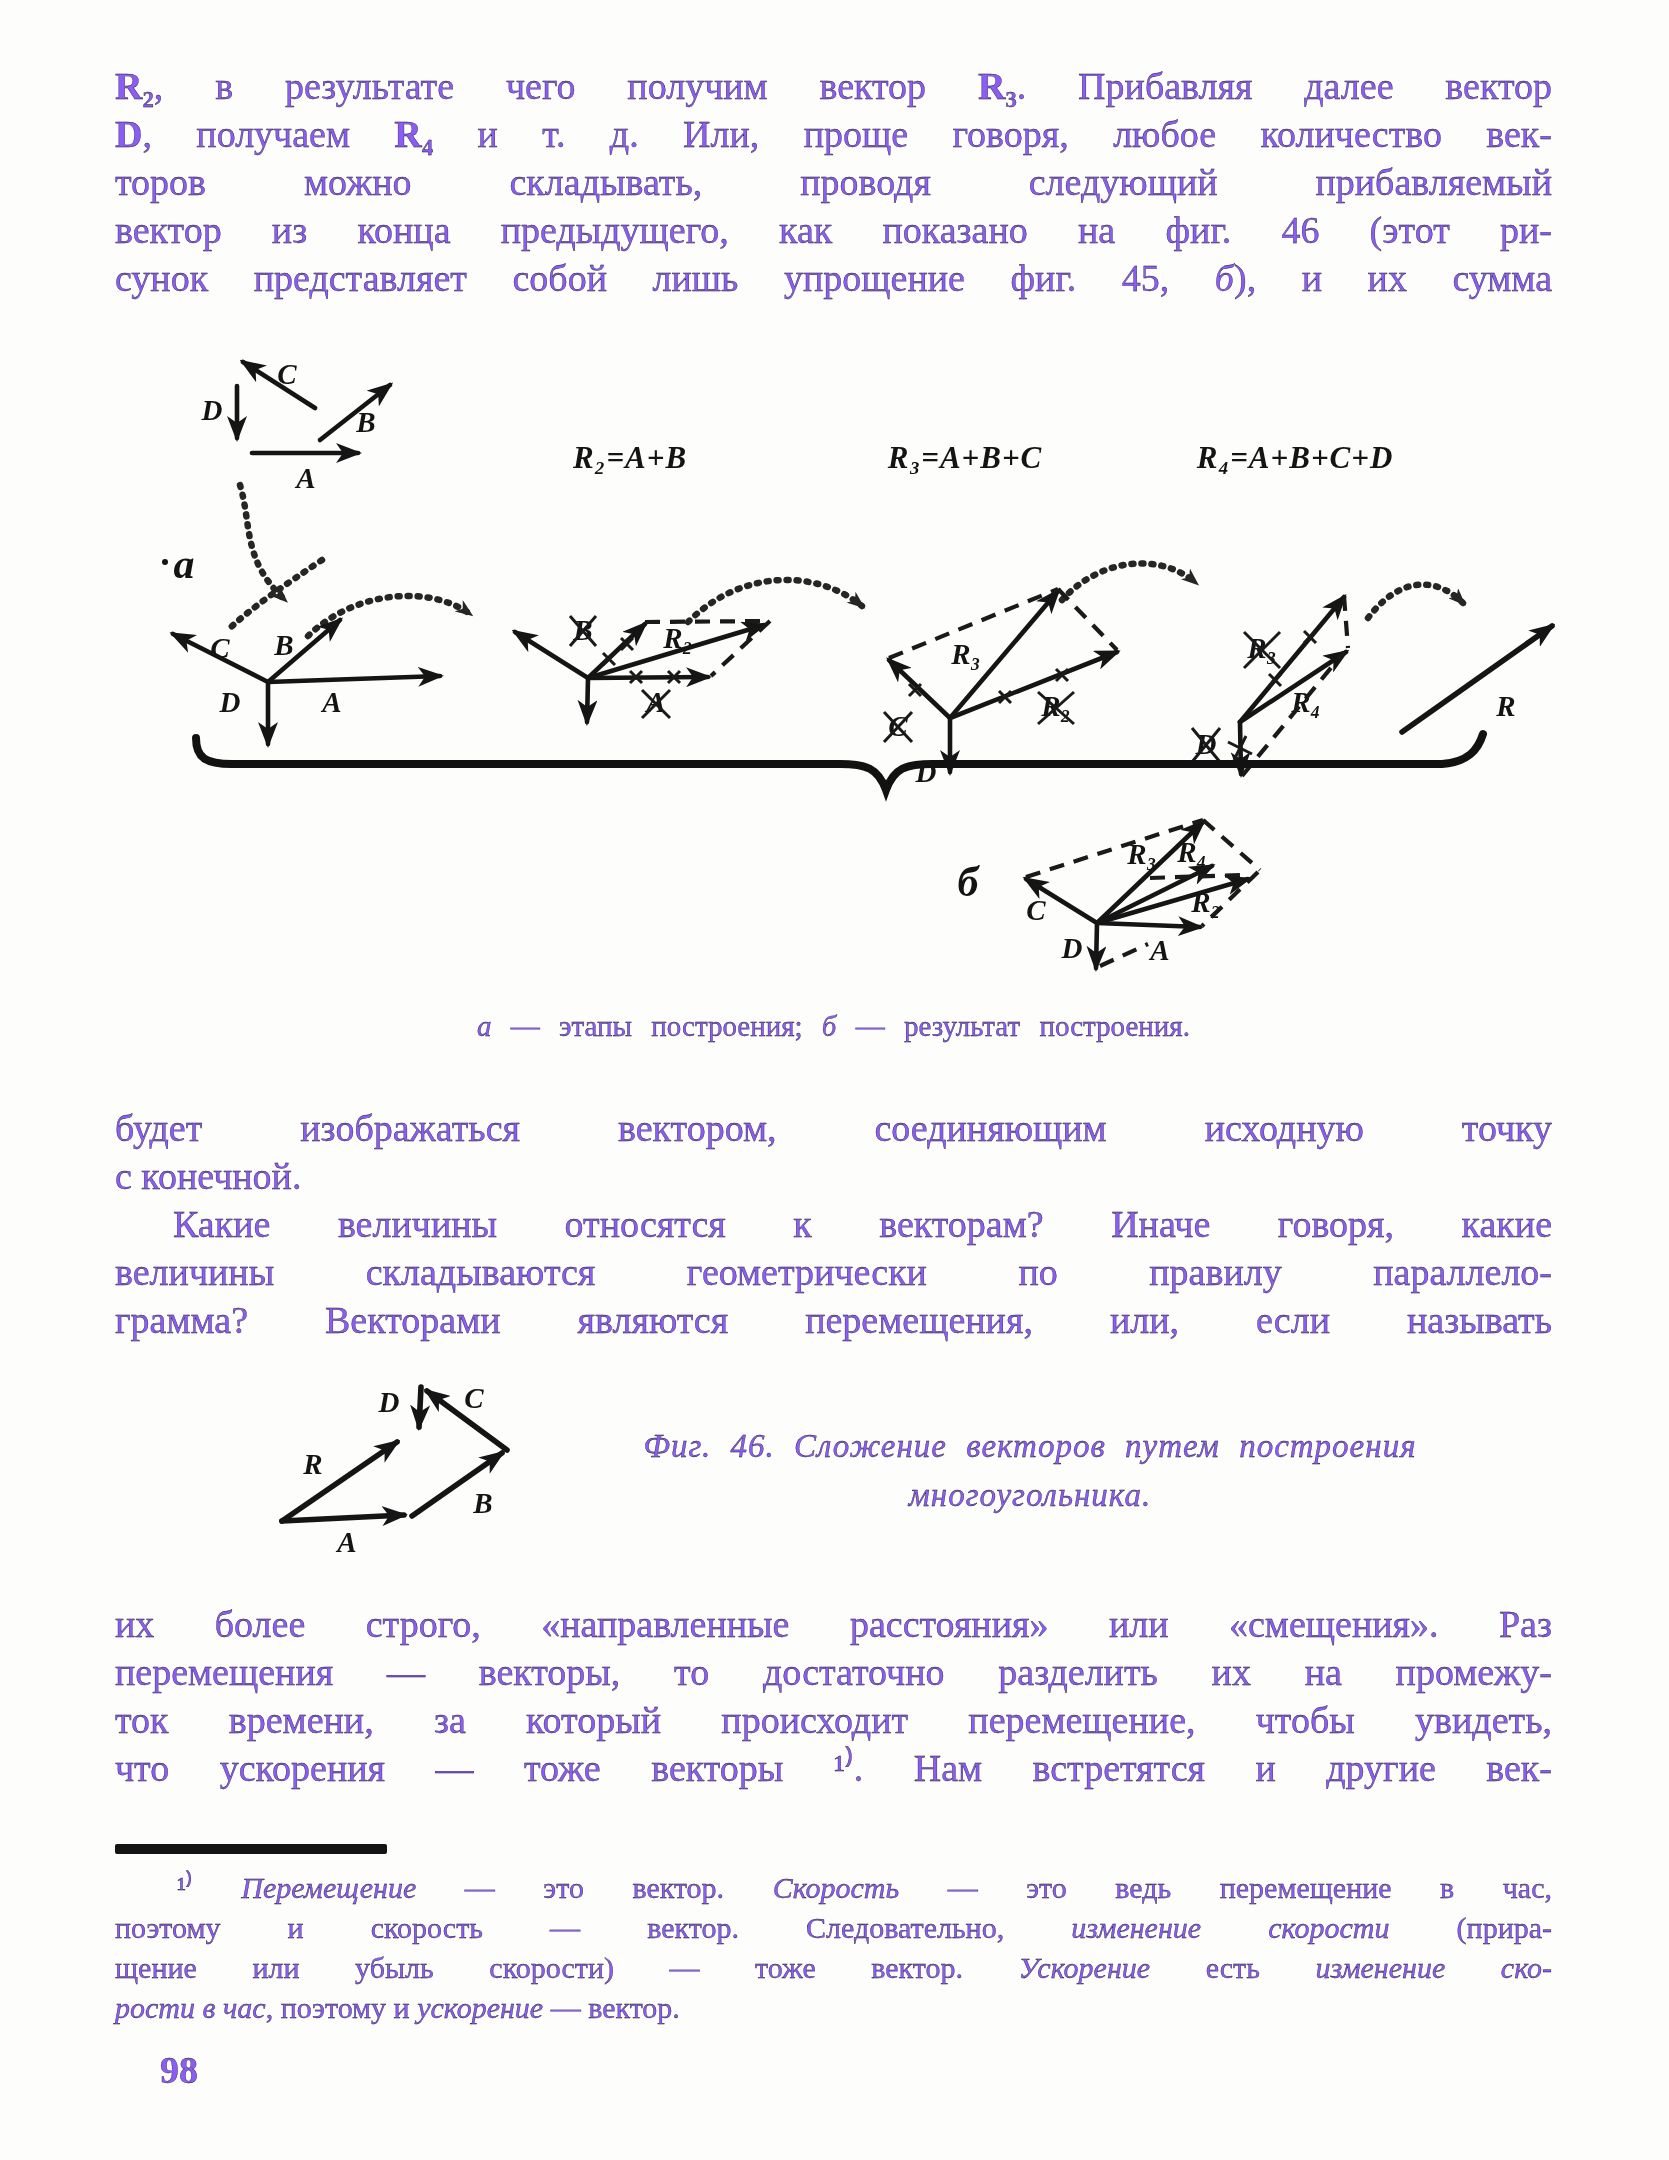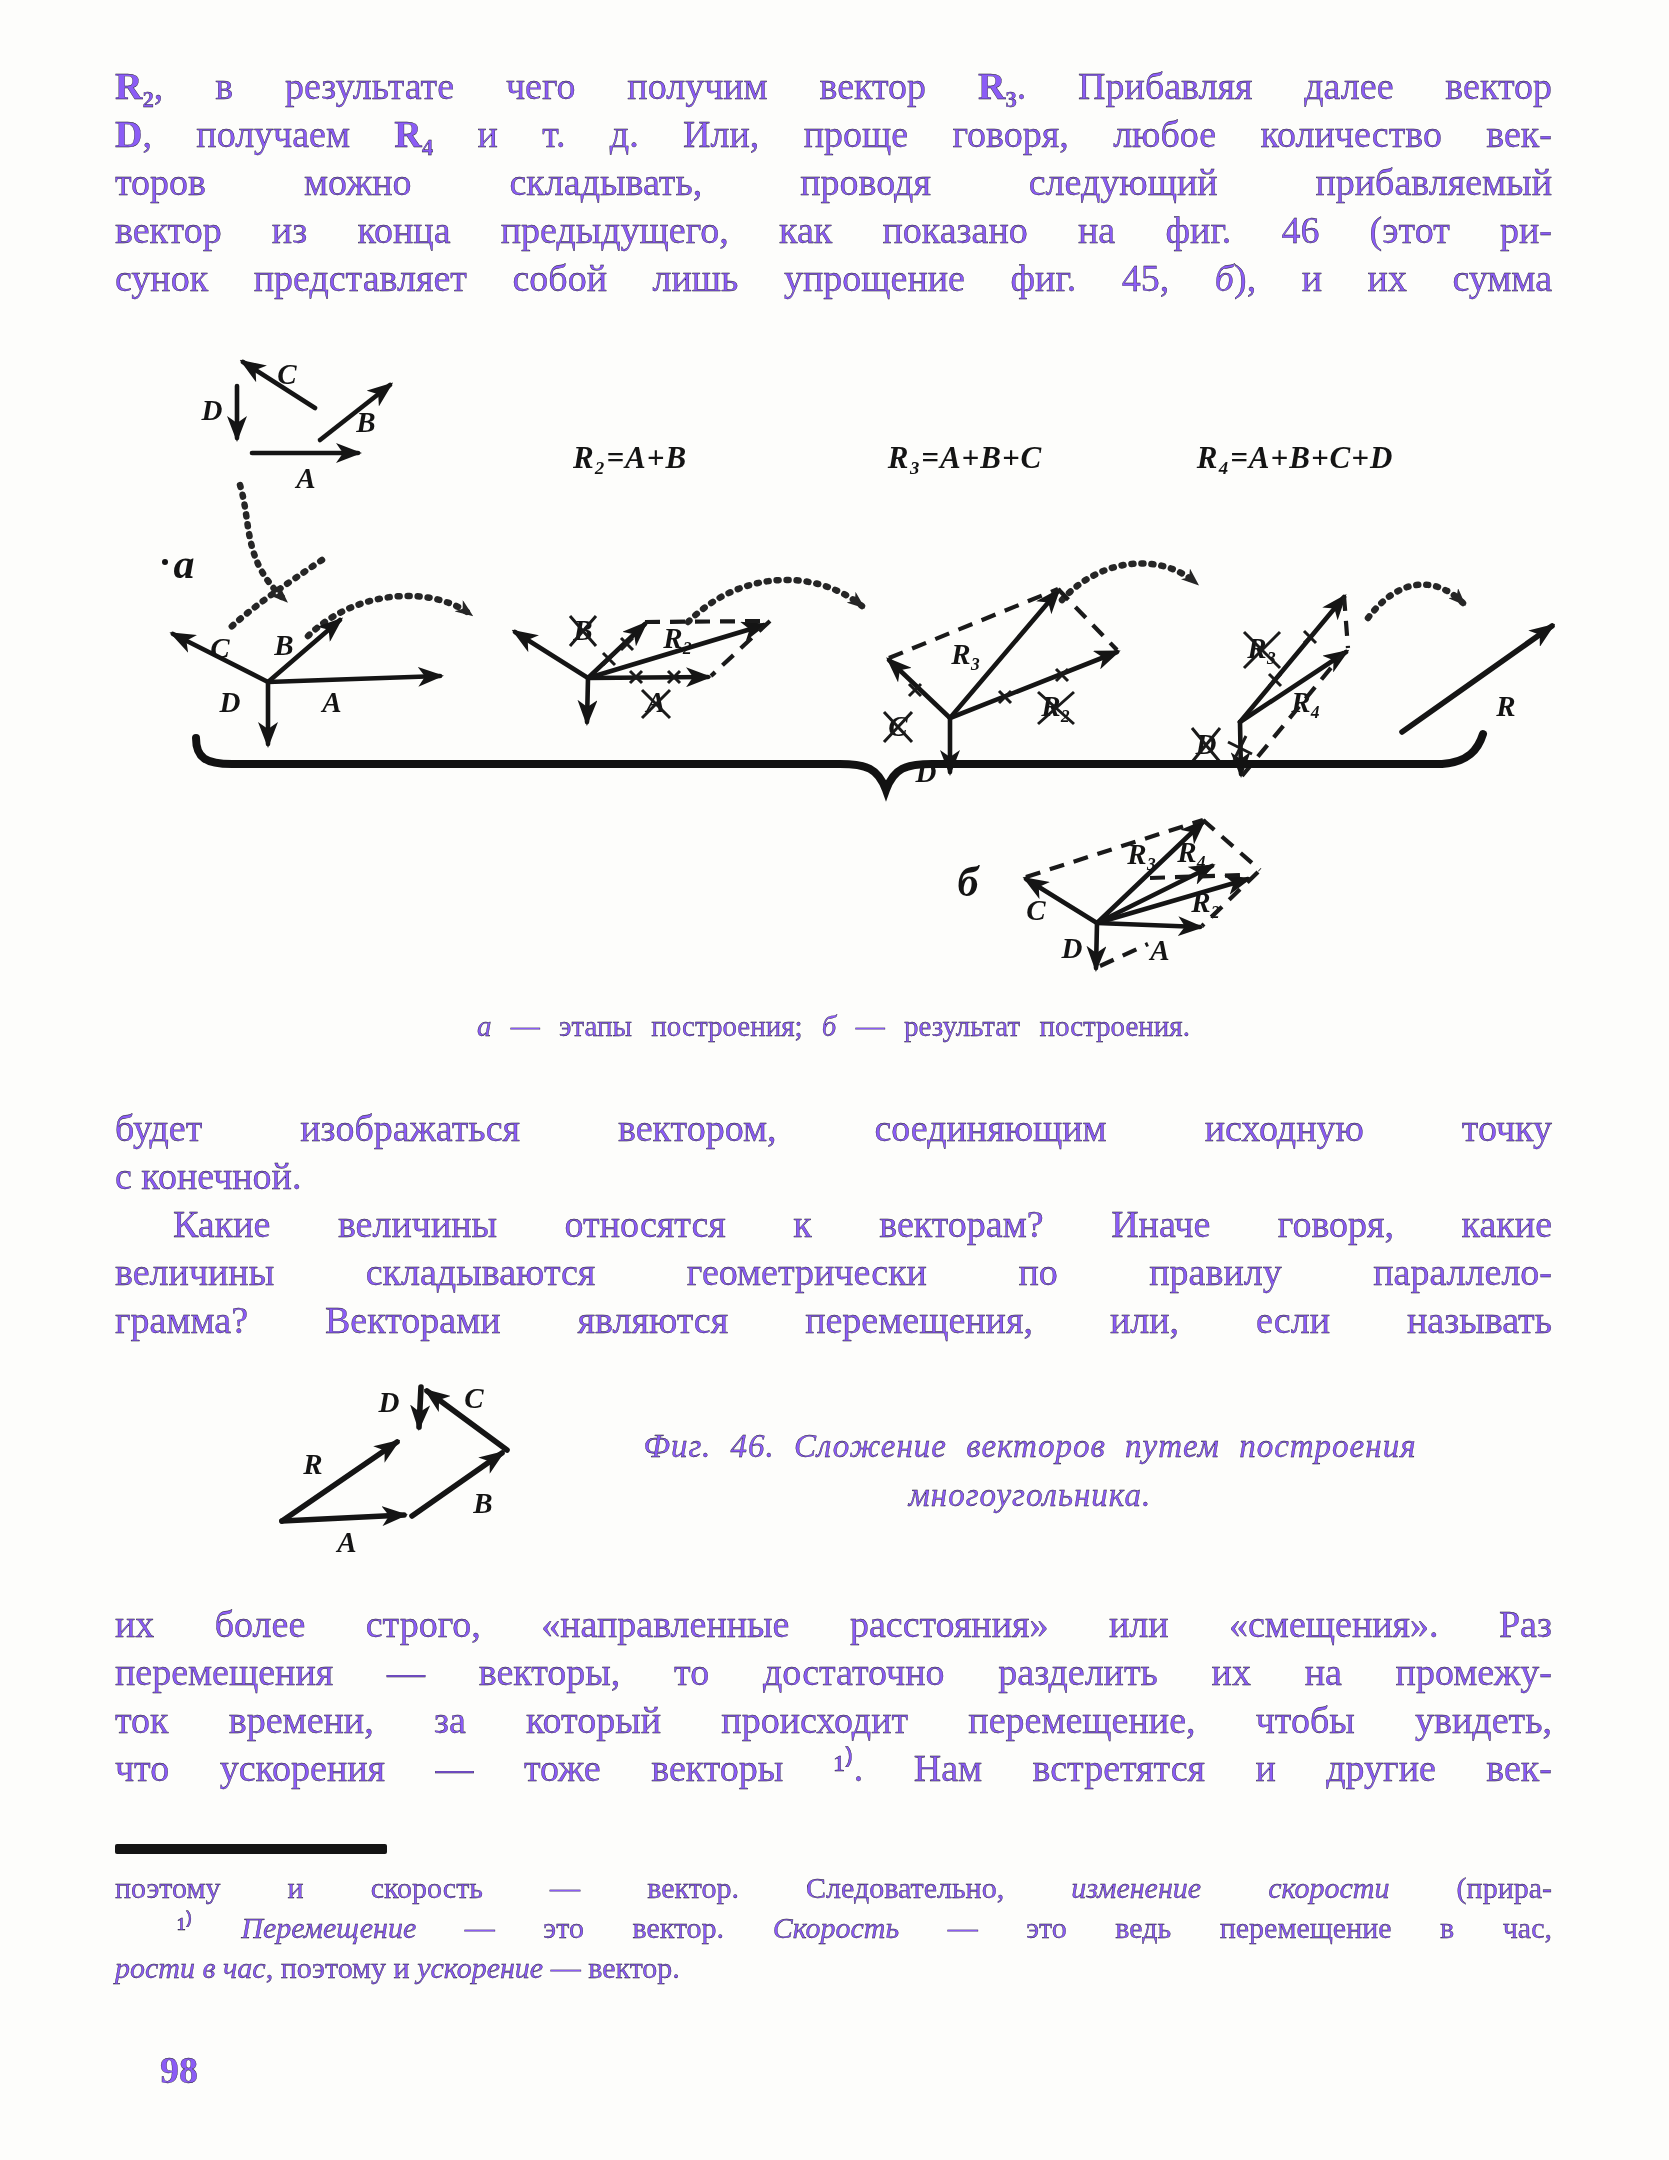--- a/index.html
+++ b/index.html
@@ -208,20 +208,21 @@
   <div class="para p3">
       <div class="line"><span>их более строго, «направленные расстояния» или «смещения». Раз</span></div>
       <div class="line"><span>перемещения — векторы, то достаточно разделить их на промежу-</span></div>
       <div class="line"><span>ток времени, за который происходит перемещение, чтобы увидеть,</span></div>
       <div class="line"><span>что ускорения — тоже векторы ¹⁾. Нам встретятся и другие век-</span></div>
     </div>
 
   <div class="fnrule"></div>
 
   <div class="para fn">
+      <div class="line ind"><span>¹⁾ </span><span class="it">Перемещение</span><span> — это вектор. </span><span class="it">Скорость</span><span> — это ведь перемещение в час,</span></div>
       <div class="line"><span>поэтому и скорость — вектор. Следовательно, </span><span class="it">изменение скорости</span><span> (прира-</span></div>
-      <div class="line ind"><span>¹⁾ </span><span class="it">Перемещение</span><span> — это вектор. </span><span class="it">Скорость</span><span> — это ведь перемещение в час,</span></div>
+      <div class="line"><span>щение или убыль скорости) — тоже вектор. </span><span class="it">Ускорение</span><span> есть </span><span class="it">изменение ско-</span></div>
       <div class="line last"><span class="it">рости в час</span><span>, поэтому и </span><span class="it">ускорение</span><span> — вектор.</span></div>
     </div>
 
   <div class="pageno">98</div>
 
 </div>
 
 </body></html>

